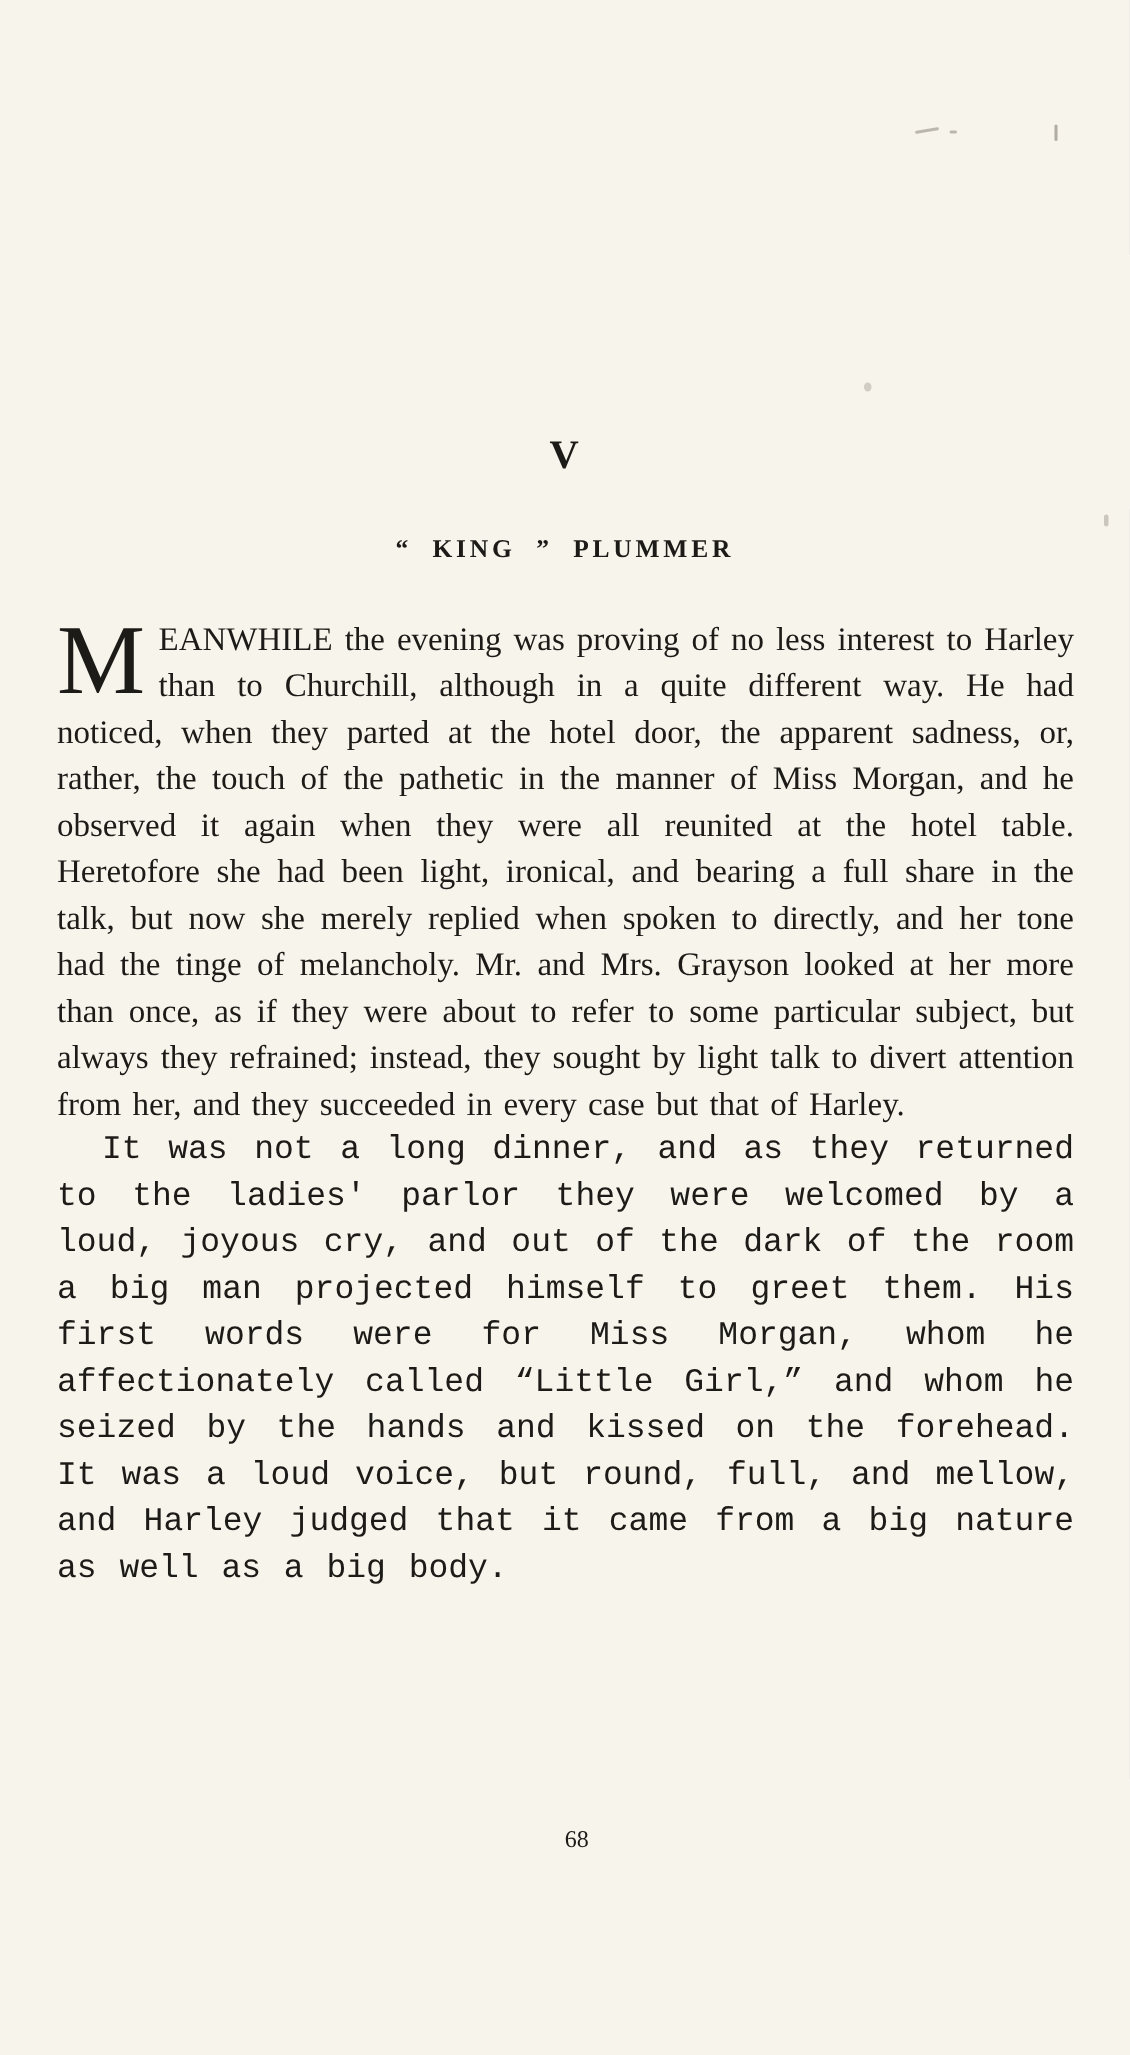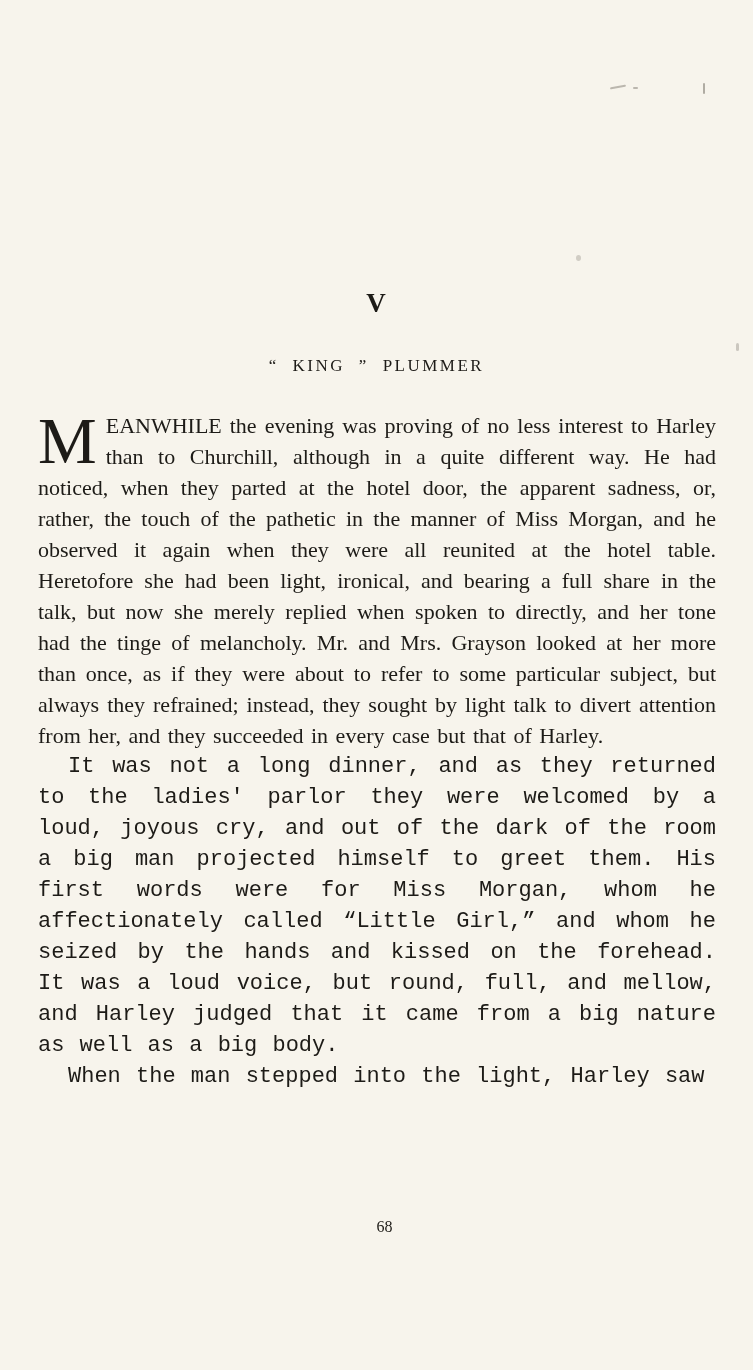--- a/index.html
+++ b/index.html
@@ -25,21 +25,21 @@
   }
   .chapter-title {
     position: absolute;
     top: 356px;
     left: 0;
     width: 100%;
     text-align: center;
     font-size: 17px;
     letter-spacing: 2.5px;
     word-spacing: 7px;
-    font-weight: normal;
+    font-weight: bold;
     font-variant: small-caps;
   }
   .body-text {
     position: absolute;
     top: 410px;
     left: 38px;
     width: 678px;
     text-align: justify;
     font-size: 22px;
     line-height: 31px;
@@ -82,18 +82,17 @@
 
   <div class="chapter-number">V</div>
 
   <div class="chapter-title">“ KING ” PLUMMER</div>
 
   <div class="body-text">
     <p>
       <span class="dropcap">M</span><span>EANWHILE the evening was proving of no less interest to Harley than to Churchill, although in a quite different way.  He had noticed, when they parted at the hotel door, the apparent sadness, or, rather, the touch of the pathetic in the manner of Miss Morgan, and he observed it again when they were all reunited at the hotel table.  Heretofore she had been light, ironical, and bearing a full share in the talk, but now she merely replied when spoken to directly, and her tone had the tinge of melancholy.  Mr. and Mrs. Grayson looked at her more than once, as if they were about to refer to some particular subject, but always they refrained; instead, they sought by light talk to divert attention from her, and they succeeded in every case but that of Harley.</span>
     </p>
     <p class="indent">It was not a long dinner, and as they returned to the ladies' parlor they were welcomed by a loud, joyous cry, and out of the dark of the room a big man projected himself to greet them.  His first words were for Miss Morgan, whom he affectionately called “Little Girl,” and whom he seized by the hands and kissed on the forehead.  It was a loud voice, but round, full, and mellow, and Harley judged that it came from a big nature as well as a big body.</p>
-    <p class="indent">When the man stepped into the light, Harley saw</p>
   </div>
 
   <div class="page-number">68</div>
 
 </div>
 
 </body></html>

